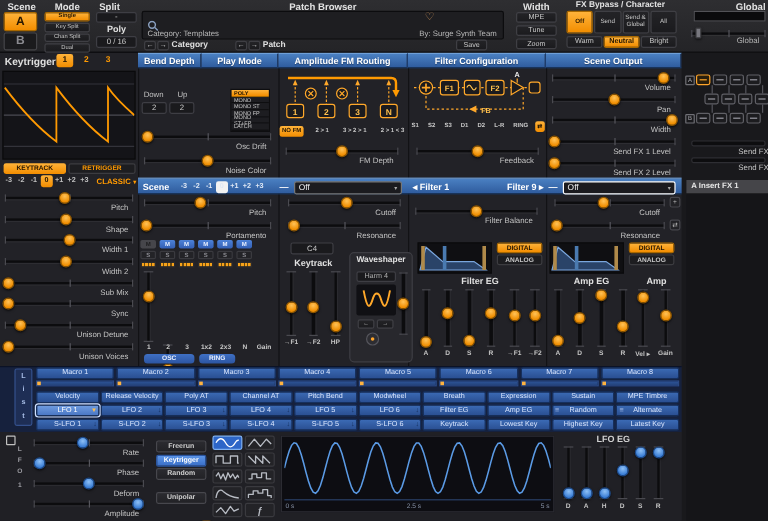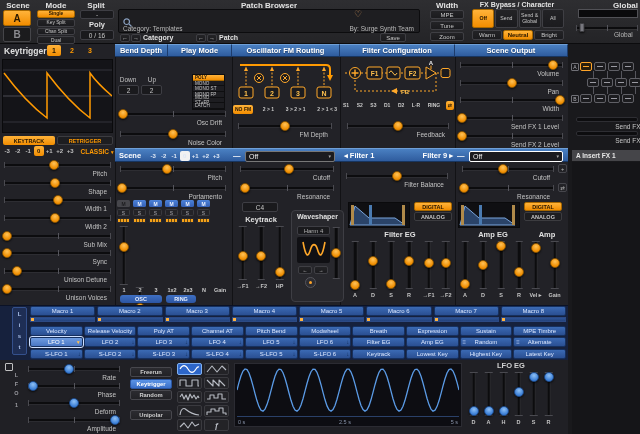--- a/index.html
+++ b/index.html
@@ -185,21 +185,21 @@
     <div class="scene" style="left:3px;top:27px;width:28px;height:15px;">B</div>
 
     <div class="ttl" style="left:36px;top:1px;width:40px;">Mode</div>
     <div id="mode-list">
         <div class="btn tiny on">Single</div>
         <div class="btn tiny">Key Split</div>
         <div class="btn tiny">Chan Split</div>
         <div class="btn tiny">Dual</div>
       </div>
 
-    <div class="ttl" style="left:78px;top:1px;width:36px;">Split</div>
+    <div class="ttl" style="left:64px;top:1px;width:36px;text-align:right;">Split</div>
     <div class="dbox" style="left:80px;top:10px;width:34px;height:9px;">-</div>
     <div class="ttl" style="left:78px;top:20px;width:38px;font-size:7.5px;">Poly</div>
     <div class="dbox" style="left:80px;top:30px;width:34px;height:10px;">0 / 16</div>
 
     <div class="ttl" style="left:118px;top:1px;width:302px;">Patch Browser</div>
     <div id="patch-box"></div>
     <div style="position:absolute;left:123px;top:13px;">
       <svg width="9" height="9">
           <circle cx="3.7" cy="3.7" r="2.8" fill="none" stroke="#8aa0c0" stroke-width="1.2"></circle>
           <line x1="6" y1="6" x2="8.5" y2="8.5" stroke="#8aa0c0" stroke-width="1.2"></line>
@@ -243,21 +243,21 @@
           <div class="htrack"></div>
           <div class="hmid"></div>
           <div class="hknob" style="left: 11.6%;"></div>
         </div>
       </div>
     <div id="out-global-label">Global</div>
   </div>
 
   <div class="bluehdr" style="left:115px;top:44px;width:53px;">Bend Depth</div>
   <div class="bluehdr" style="left:168px;top:44px;width:64px;">Play Mode</div>
-  <div class="bluehdr" style="left:232px;top:44px;width:108px;">Oscillator FM Routing</div>
+  <div class="bluehdr" style="left:232px;top:44px;width:108px;">Amplitude FM Routing</div>
   <div class="bluehdr" style="left:455px;top:44px;width:113px;">Scene Output</div>
   <div class="bluehdr" style="left:340px;top:44px;width:115px;">Filter Configuration</div>
   <div class="sep" style="left:115px;"></div>
   <div class="sep" style="left:232px;"></div>
   <div class="sep" style="left:340px;"></div>
   <div class="sep" style="left:455px;"></div>
 
   <div id="osc-title">Keytrigger</div>
   <div id="osc-tabs">
       <div class="osctab on">1</div>

